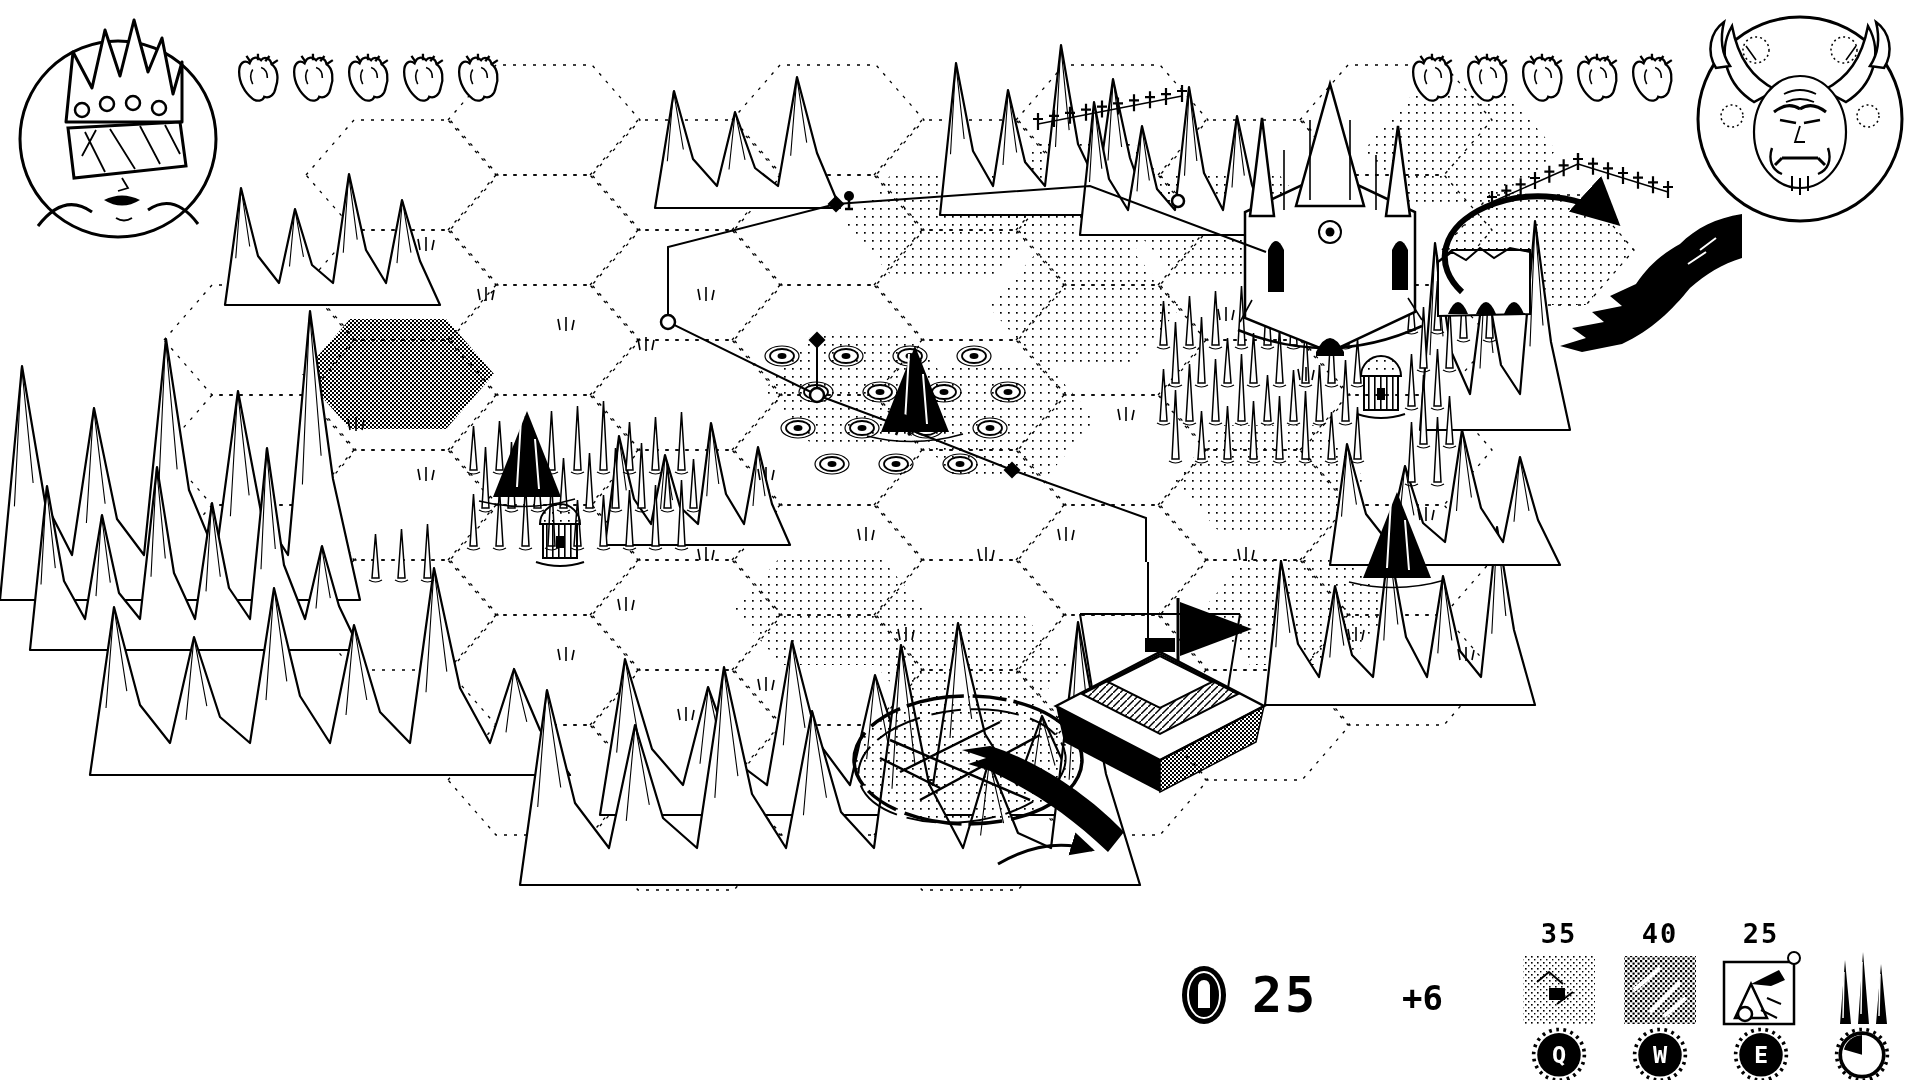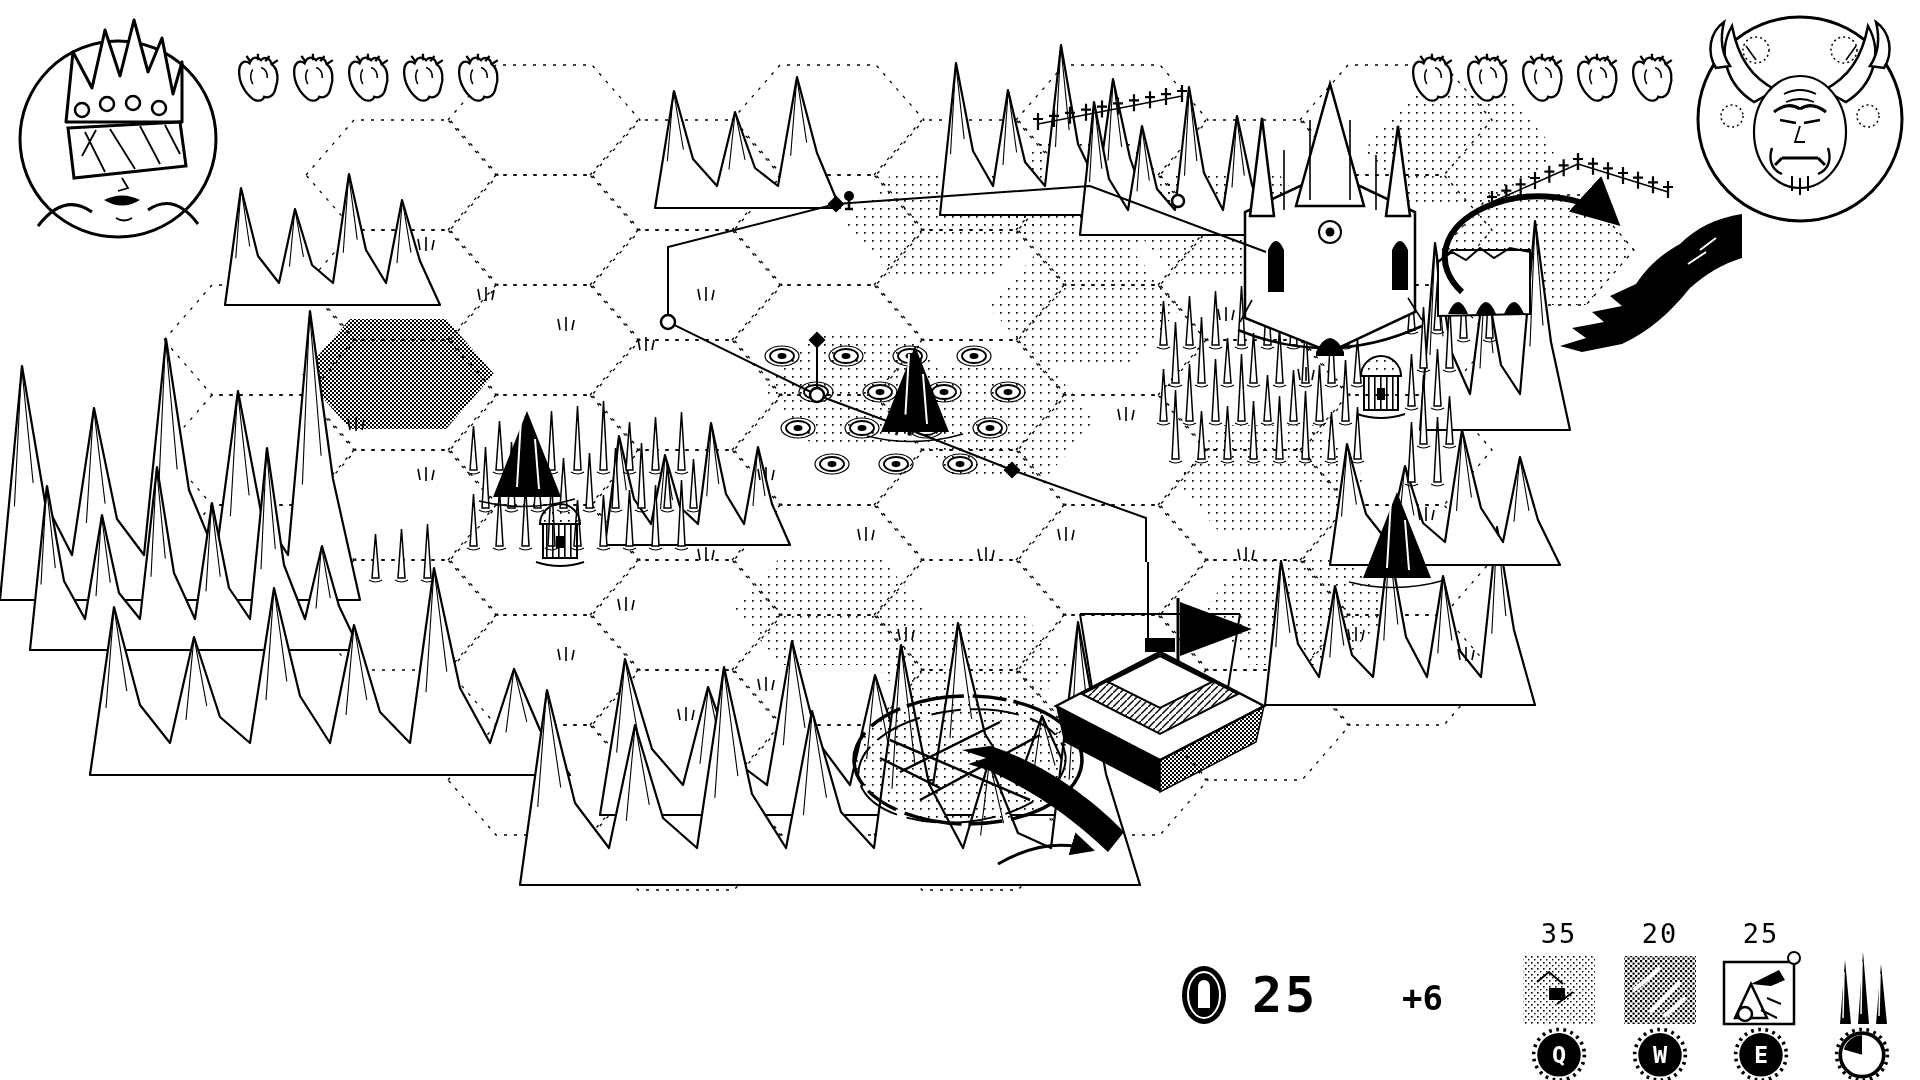--- a/index.html
+++ b/index.html
@@ -12,21 +12,21 @@
   .hearts{position:absolute;top:52px;display:flex;gap:9px;}
   #hearts-left{left:236px;}
   #hearts-right{left:1410px;}
   .heart{width:46px;height:56px;display:inline-block;}
   .gold{position:absolute;left:1180px;top:964px;display:flex;align-items:center;}
   .coin{width:48px;height:62px;}
   .gold-value{font-size:50px;font-weight:bold;margin-left:24px;line-height:62px;letter-spacing:3px;}
   .income{position:absolute;left:1402px;top:978px;font-size:34px;font-weight:bold;}
   .shop{position:absolute;left:1516px;top:920px;display:flex;gap:15px;}
   .card{width:86px;display:flex;flex-direction:column;align-items:center;}
-  .price{height:30px;font-size:27px;font-weight:normal;line-height:28px;letter-spacing:2px;}
+  .price{height:30px;font-size:27px;font-weight:bold;line-height:28px;letter-spacing:2px;}
   .cicon{width:80px;height:80px;}
   .key{width:58px;height:58px;margin-top:-6px;}
 </style>
 </head>
 <body>
 
 <div id="stage">
 
   <svg id="map" viewBox="0 0 1920 1080">
     <defs>
@@ -666,21 +666,21 @@
             <path d="M18,32 l12,-10 l14,12 M38,54 l16,-12" stroke="#000" stroke-width="2" fill="none"></path>
             <rect x="30" y="38" width="16" height="12" fill="#000"></rect>
           </svg></div>
         <div class="key"><svg viewBox="0 0 64 64">
             <circle cx="32" cy="34" r="28" fill="none" stroke="#000" stroke-width="4" stroke-dasharray="3 5"></circle>
             <circle cx="32" cy="34" r="24" fill="#000"></circle>
             <text x="32" y="43" text-anchor="middle" font-size="26" font-weight="bold" fill="#fff" font-family="DejaVu Sans Mono,monospace">Q</text>
           </svg></div>
       </div>
       <div class="card">
-        <div class="price">20</div>
+        <div class="price">40</div>
         <div class="cicon"><svg viewBox="0 0 80 80">
             <defs>
               <pattern id="p-rg" width="5" height="5" patternUnits="userSpaceOnUse">
                 <rect width="2.2" height="2.2" fill="#000"></rect>
                 <rect x="2.5" y="2.5" width="2.2" height="2.2" fill="#000"></rect>
               </pattern>
             </defs>
             <rect x="4" y="6" width="72" height="68" fill="url(#p-rg)"></rect>
             <path d="M14,40 L40,18 M30,62 L60,32 M44,66 L66,48" stroke="#fff" stroke-width="4"></path>
           </svg></div>

